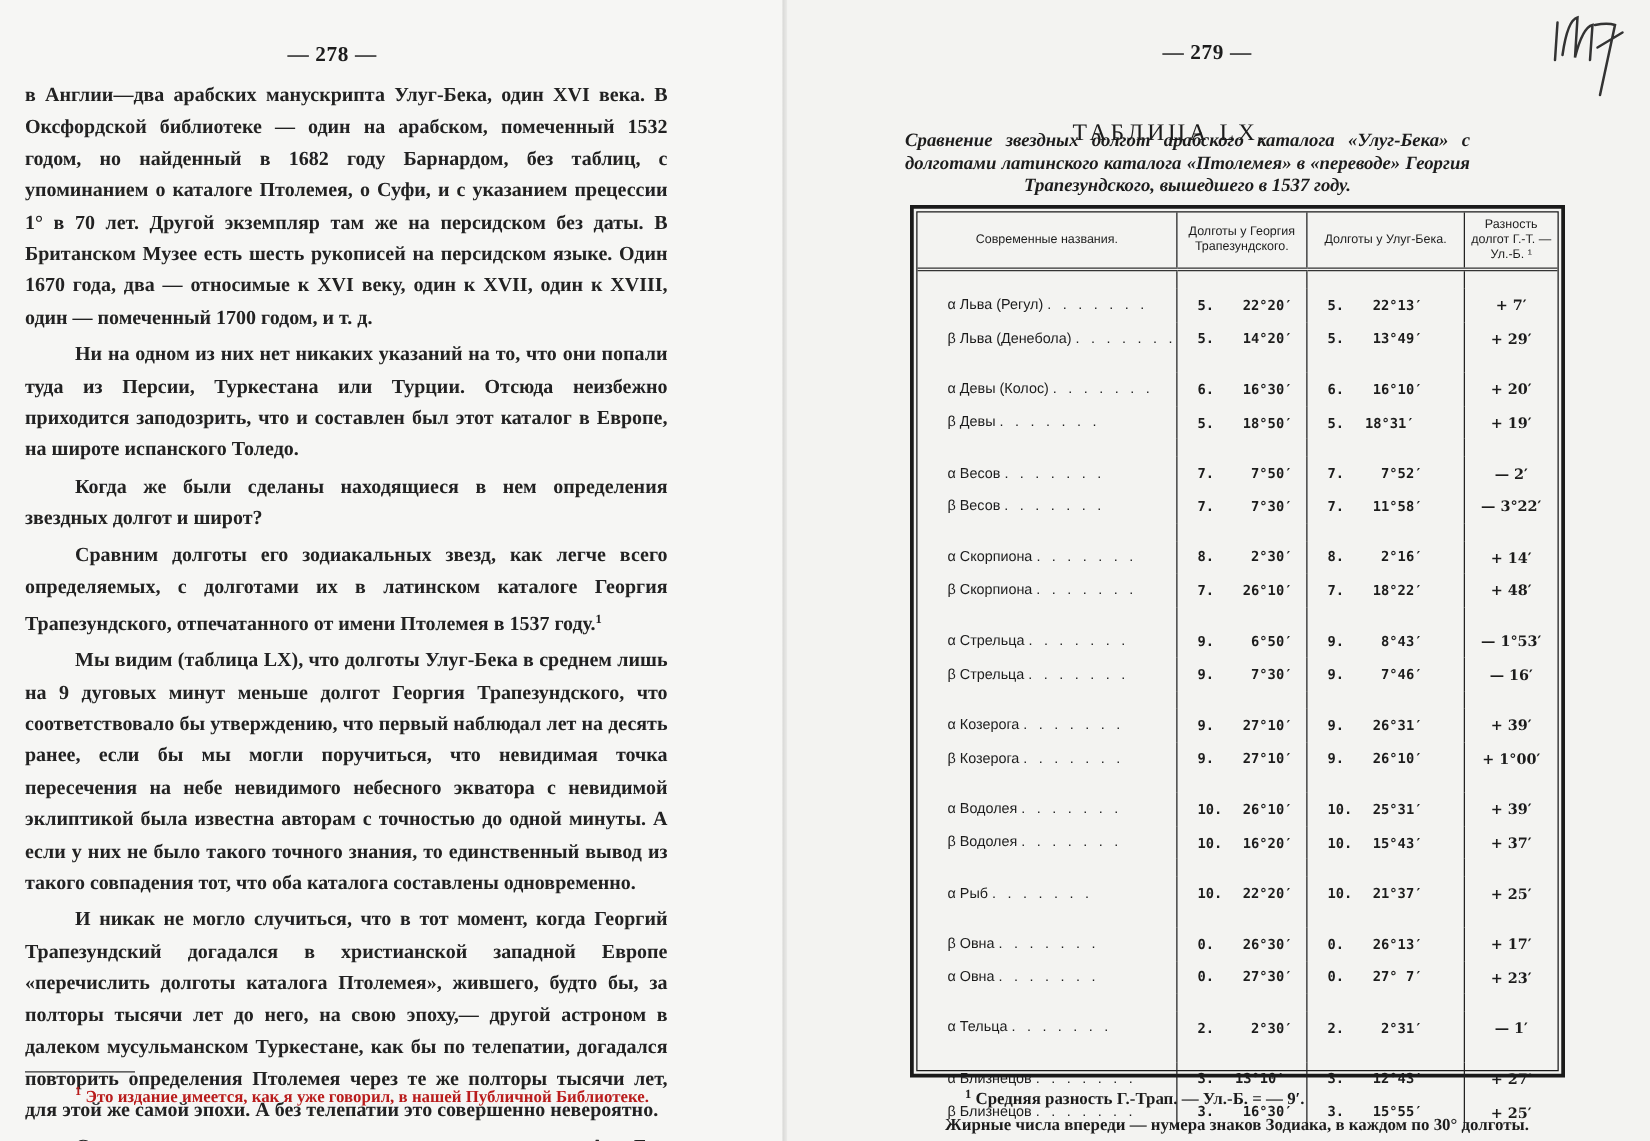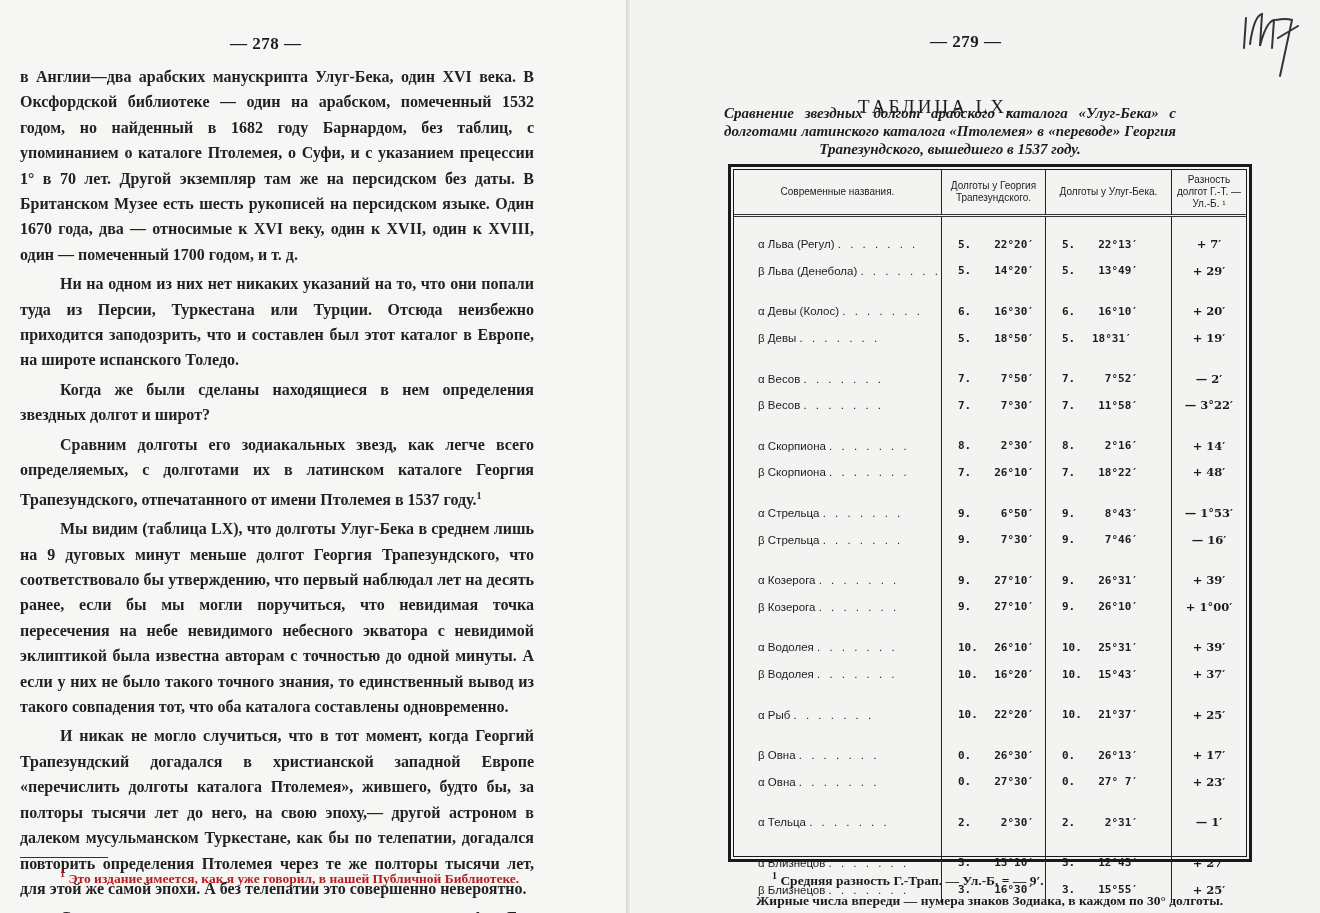--- a/index.html
+++ b/index.html
@@ -307,21 +307,21 @@
               <td class="diff">— 1′</td>
             </tr>
             <tr class="gap">
               <td></td>
               <td></td>
               <td></td>
               <td></td>
             </tr>
             <tr>
               <td class="name"><span>α Близнецов</span> <span class="dots">. . . . . . .</span></td>
-              <td class="num t"><span style="display:inline-block;width:30px">3.</span><span style="display:inline-block;width:46px;text-align:right">13°10′</span></td>
+              <td class="num t"><span style="display:inline-block;width:30px">3.</span><span style="display:inline-block;width:46px;text-align:left">13°10′</span></td>
               <td class="num u"><span style="display:inline-block;width:30px">3.</span><span style="display:inline-block;width:46px;text-align:right">12°43′</span></td>
               <td class="diff">+ 27′</td>
             </tr>
             <tr>
               <td class="name"><span>β Близнецов</span> <span class="dots">. . . . . . .</span></td>
               <td class="num t"><span style="display:inline-block;width:30px">3.</span><span style="display:inline-block;width:46px;text-align:right">16°30′</span></td>
               <td class="num u"><span style="display:inline-block;width:30px">3.</span><span style="display:inline-block;width:46px;text-align:right">15°55′</span></td>
               <td class="diff">+ 25′</td>
             </tr>
           </tbody>

